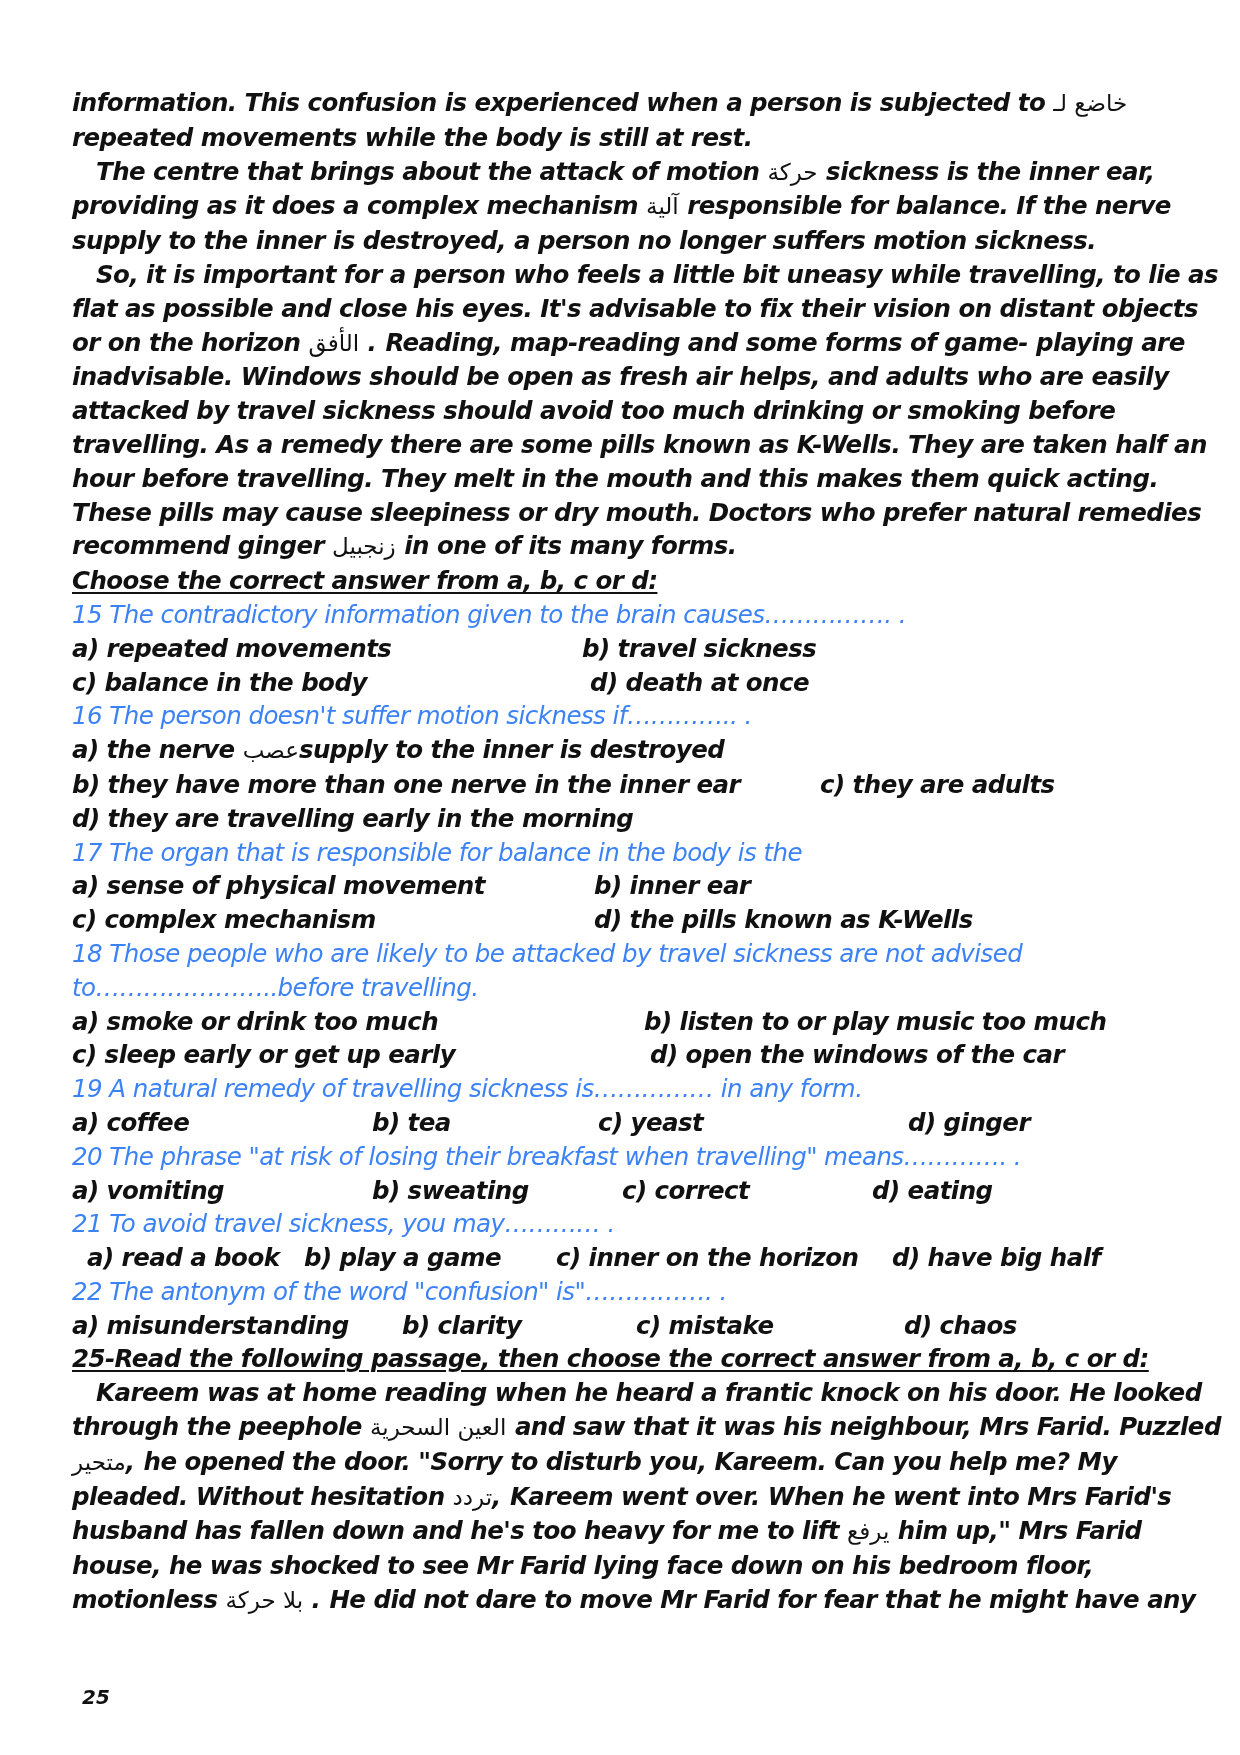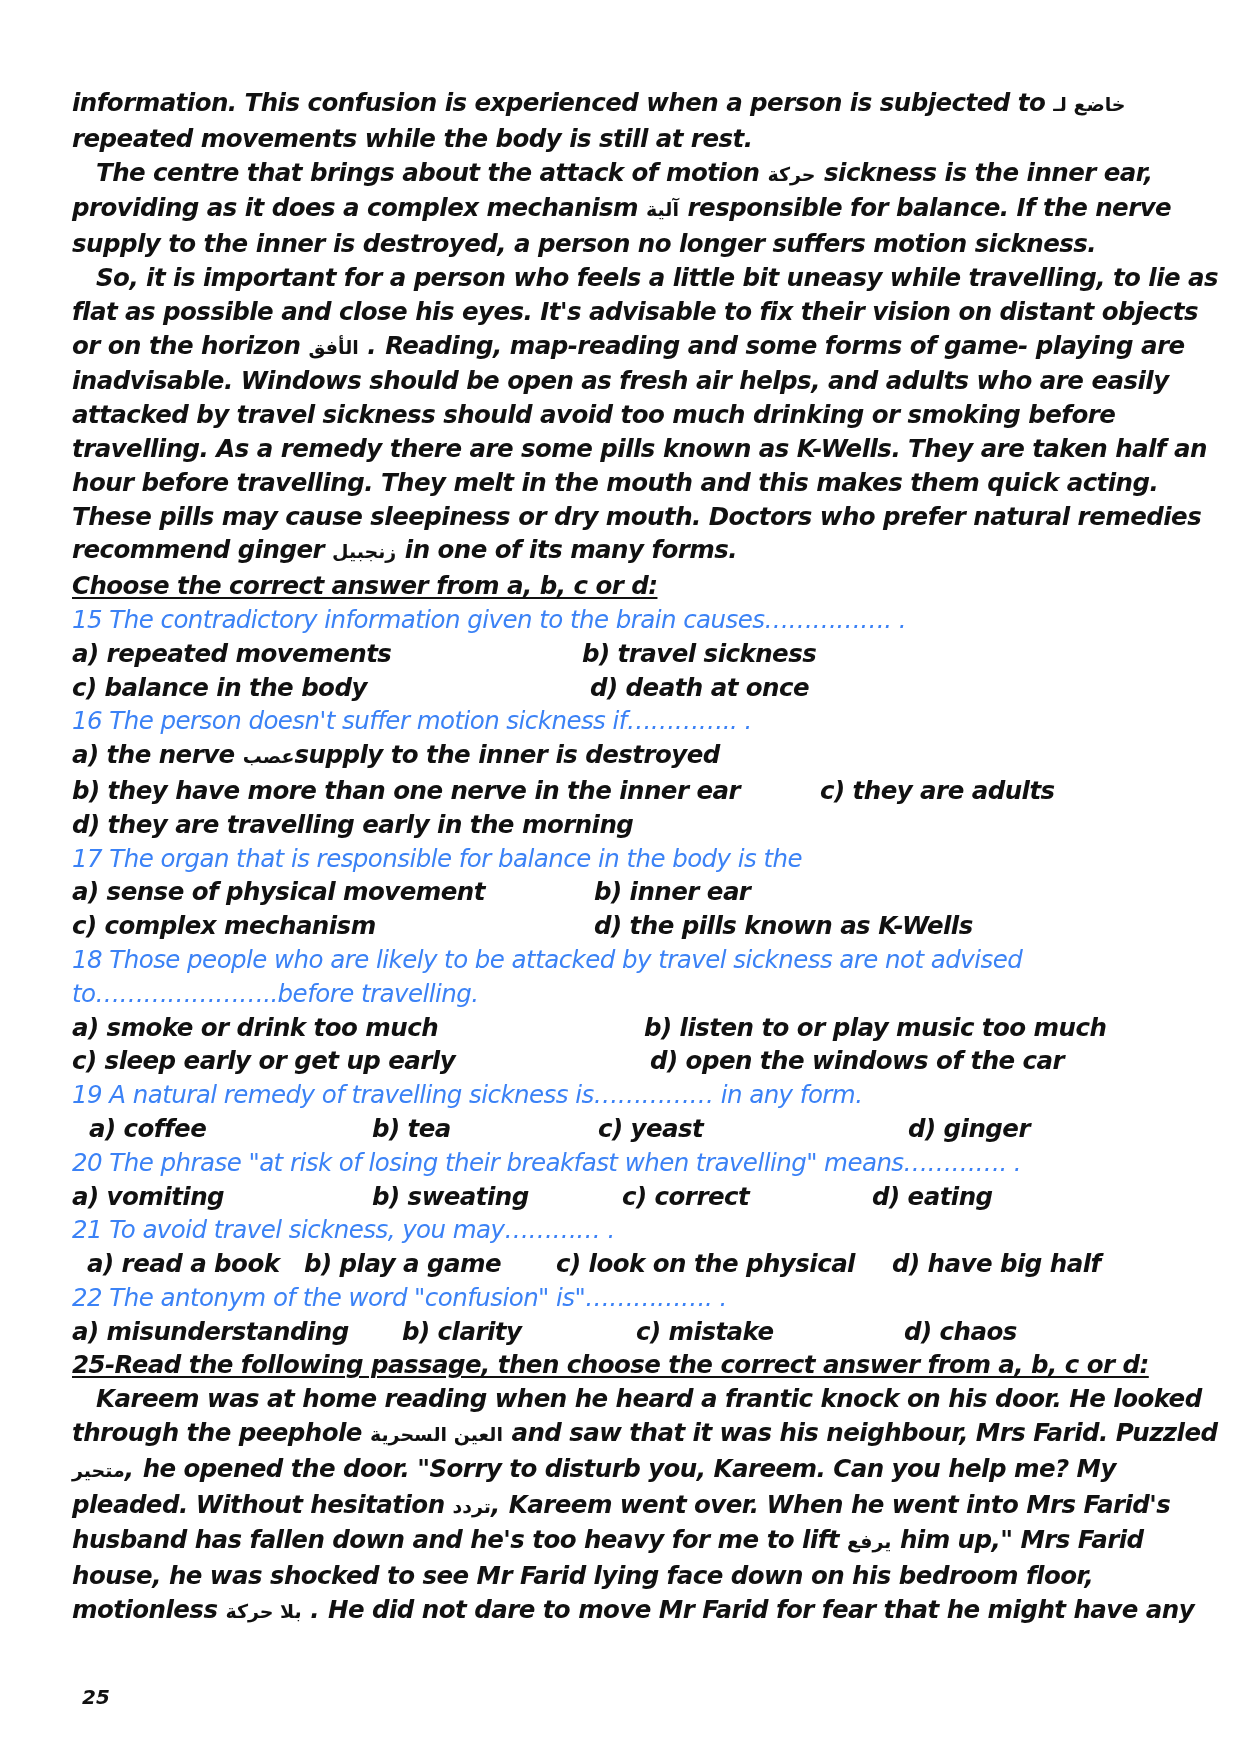--- a/index.html
+++ b/index.html
@@ -4,21 +4,21 @@
   <style>
     html, body { margin: 0; padding: 0; background: #ffffff; }
     body { width: 1240px; height: 1755px; position: relative; overflow: hidden;
            font-family: "DejaVu Sans", sans-serif; color: #111; }
     .page { position: absolute; left: 72px; top: 86px; width: 1110px; }
     .line { font-size: 24.5px; line-height: 33.8px; white-space: nowrap; letter-spacing: -0.55px; }
     .bold { font-weight: bold; font-style: italic; }
     .q { font-style: italic; font-weight: normal; color: #3b82f6; }
     .indent { padding-left: 24px; }
     .ul { text-decoration: underline; text-decoration-thickness: 2px; text-underline-offset: 3px; }
-    .ar { font-family: "DejaVu Sans", sans-serif; font-style: normal; font-weight: bold; font-size: 19px; }
+    .ar { font-family: "DejaVu Sans", sans-serif; font-style: normal; font-weight: normal; font-size: 23px; }
     .opts { position: relative; height: 33.8px; }
     .opts span.opt { position: absolute; top: 0; }
     .pnum { position: absolute; left: 82px; top: 1685px; font-size: 20px; font-weight: bold; font-style: italic; }
   </style>
 </head>
 <body>
 
 <div class="page">
   <div id="p1">
       <div class="line bold"><span>information. This confusion is experienced when a person is subjected to </span><span class="ar">خاضع لـ</span></div>
@@ -83,21 +83,21 @@
     </div>
     <div class="line bold opts">
       <span class="opt" style="left:0">c) sleep early or get up early</span>
       <span class="opt" style="left:578px">d) open the windows of the car</span>
     </div>
   </div>
 
   <div>
     <div class="line q">19 A natural remedy of travelling sickness is…………… in any form.</div>
     <div class="line bold opts">
-      <span class="opt" style="left:17px">a) coffee</span>
+      <span class="opt" style="left:0">a) coffee</span>
       <span class="opt" style="left:300px">b) tea</span>
       <span class="opt" style="left:526px">c) yeast</span>
       <span class="opt" style="left:836px">d) ginger</span>
     </div>
   </div>
 
   <div>
     <div class="line q">20 The phrase "at risk of losing their breakfast when travelling" means…………. .</div>
     <div class="line bold opts">
       <span class="opt" style="left:0">a) vomiting</span>
@@ -105,21 +105,21 @@
       <span class="opt" style="left:550px">c) correct</span>
       <span class="opt" style="left:800px">d) eating</span>
     </div>
   </div>
 
   <div>
     <div class="line q">21 To avoid travel sickness, you may………… .</div>
     <div class="line bold opts">
       <span class="opt" style="left:15px">a) read a book</span>
       <span class="opt" style="left:232px">b) play a game</span>
-      <span class="opt" style="left:484px">c) look on the physical</span>
+      <span class="opt" style="left:484px">c) inner on the horizon</span>
       <span class="opt" style="left:820px">d) have big half</span>
     </div>
   </div>
 
   <div>
     <div class="line q">22 The antonym of the word "confusion" is"……………. .</div>
     <div class="line bold opts">
       <span class="opt" style="left:0">a) misunderstanding</span>
       <span class="opt" style="left:330px">b) clarity</span>
       <span class="opt" style="left:564px">c) mistake</span>

